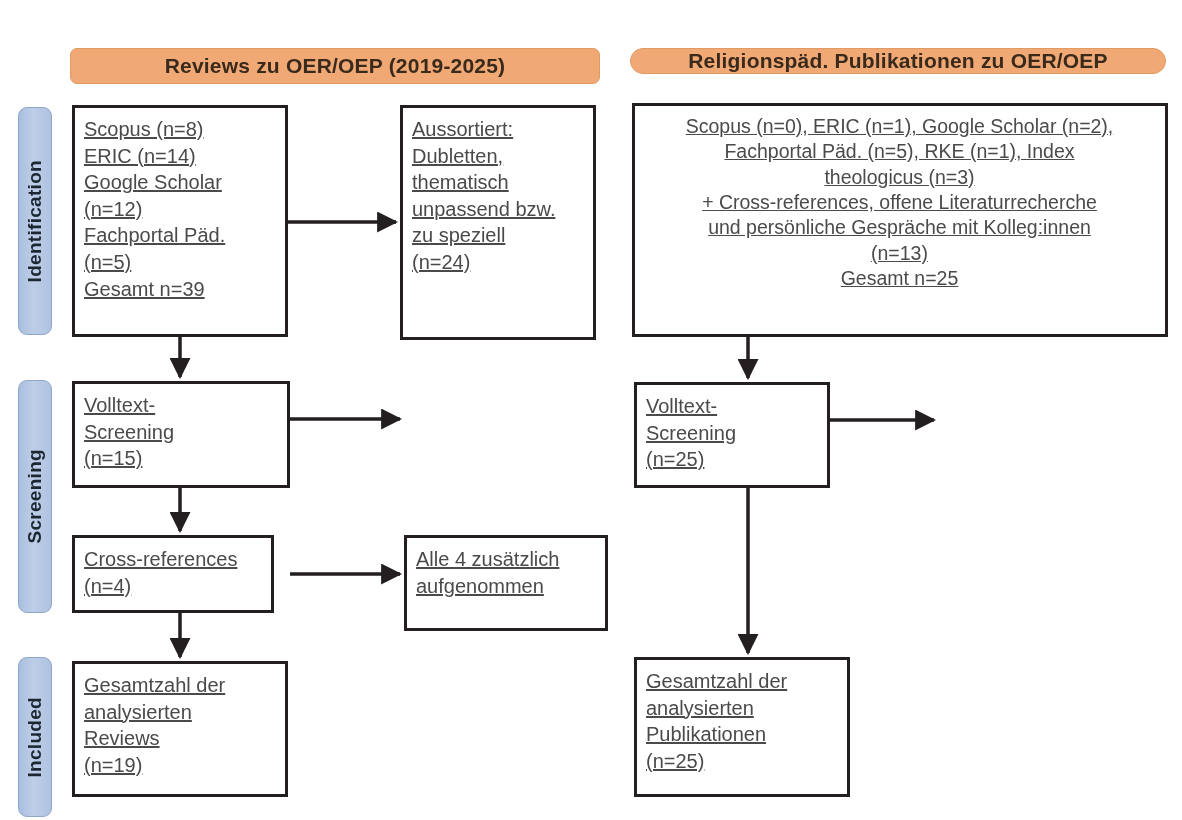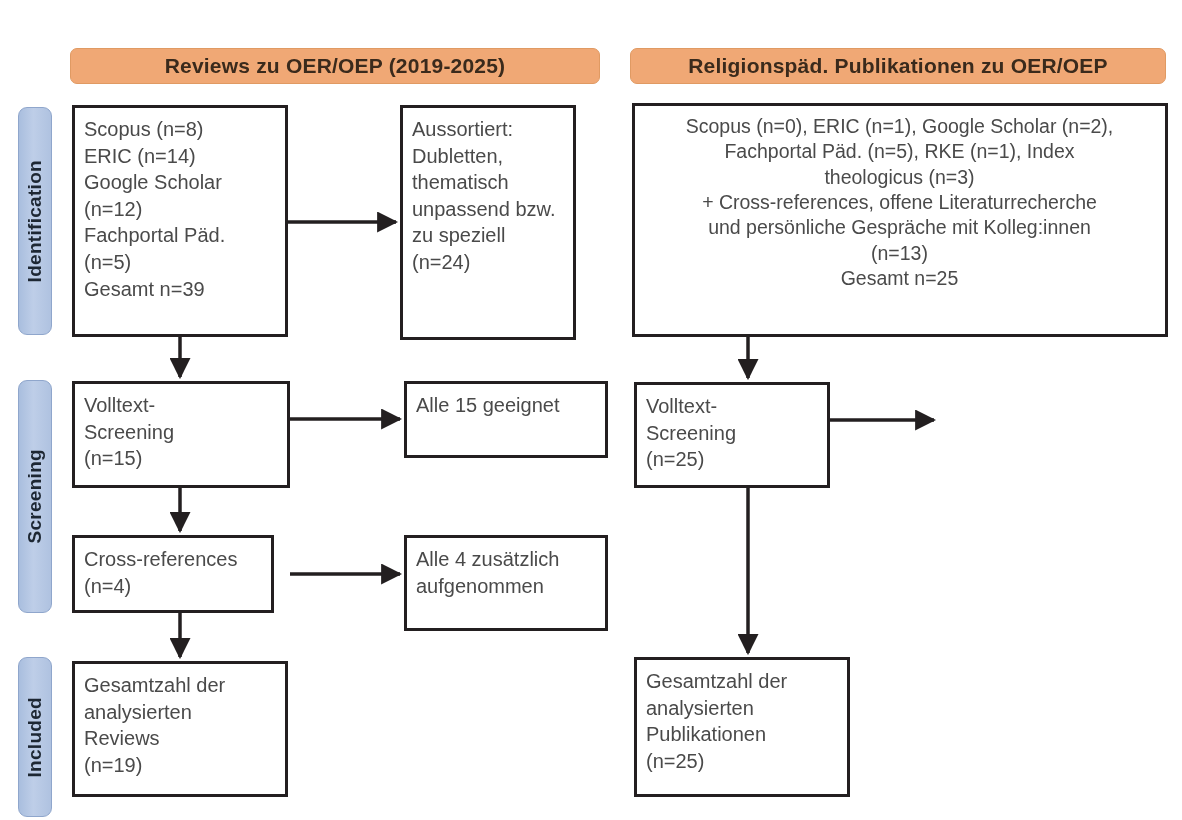--- a/index.html
+++ b/index.html
@@ -29,21 +29,21 @@
     font-size: 21px;
     font-weight: bold;
     letter-spacing: 0.2px;
     display: flex;
     align-items: center;
     justify-content: center;
     text-align: center;
     line-height: 1.1;
   }
   #hdr-left  { left: 70px;  top: 23px; width: 530px; height: 36px; }
-  #hdr-right { left: 630px; top: 23px; width: 536px; height: 36px; }
+  #hdr-right { left: 630px; top: 23px; width: 536px; height: 26px; border-radius: 15px; }
 
   
   .phase-label {
     position: absolute;
     box-sizing: border-box;
     background: linear-gradient(to right, #A9BEDE 0%, #BECEE8 45%, #AFC2E0 100%);
     border: 1px solid #8FA6CC;
     border-radius: 9px;
     color: #1d2733;
     font-size: 19px;
@@ -67,25 +67,26 @@
     position: absolute;
     box-sizing: border-box;
     background: #ffffff;
     border: 3px solid #231f20;
     color: #4a4a4a;
     font-size: 20px;
     line-height: 1.33;
     padding: 8px 10px 6px 9px;
     white-space: pre-line;
     overflow: hidden;
+    text-decoration: underline;
   }
   .node.small-text { font-size: 19.5px; line-height: 1.30; }
 
   #box-id-left     { left: 72px;  top: 80px;  width: 216px; height: 232px; }
-  #box-id-excl     { left: 400px; top: 80px;  width: 176px; height: 235px; }
+  #box-id-excl     { left: 400px; top: 80px;  width: 196px; height: 235px; }
   #box-id-right    { left: 632px; top: 78px;  width: 536px; height: 234px; text-align: center; }
 
   #box-scr-left    { left: 72px;  top: 356px; width: 218px; height: 107px; }
   #box-scr-left-ok { left: 404px; top: 356px; width: 204px; height: 77px;  }
   #box-xref        { left: 72px;  top: 510px; width: 202px; height: 78px;  }
   #box-xref-ok     { left: 404px; top: 510px; width: 204px; height: 96px;  }
 
   #box-scr-right    { left: 634px; top: 357px; width: 196px; height: 106px; }
   #box-scr-right-ok { left: 938px; top: 357px; width: 230px; height: 76px;  }
 
@@ -142,21 +143,20 @@
 theologicus (n=3)
 + Cross-references, offene Literaturrecherche
 und persönliche Gespräche mit Kolleg:innen
 (n=13)
 Gesamt n=25</div>
 
   <div id="box-scr-left" class="node">Volltext-
 Screening
 (n=15)</div>
 
-  <div id="box-scr-left-ok" class="node">Alle 15 geeignet</div>
 
   <div id="box-xref" class="node">Cross-references
 (n=4)</div>
 
   <div id="box-xref-ok" class="node">Alle 4 zusätzlich
 aufgenommen</div>
 
   <div id="box-scr-right" class="node">Volltext-
 Screening
 (n=25)</div>

